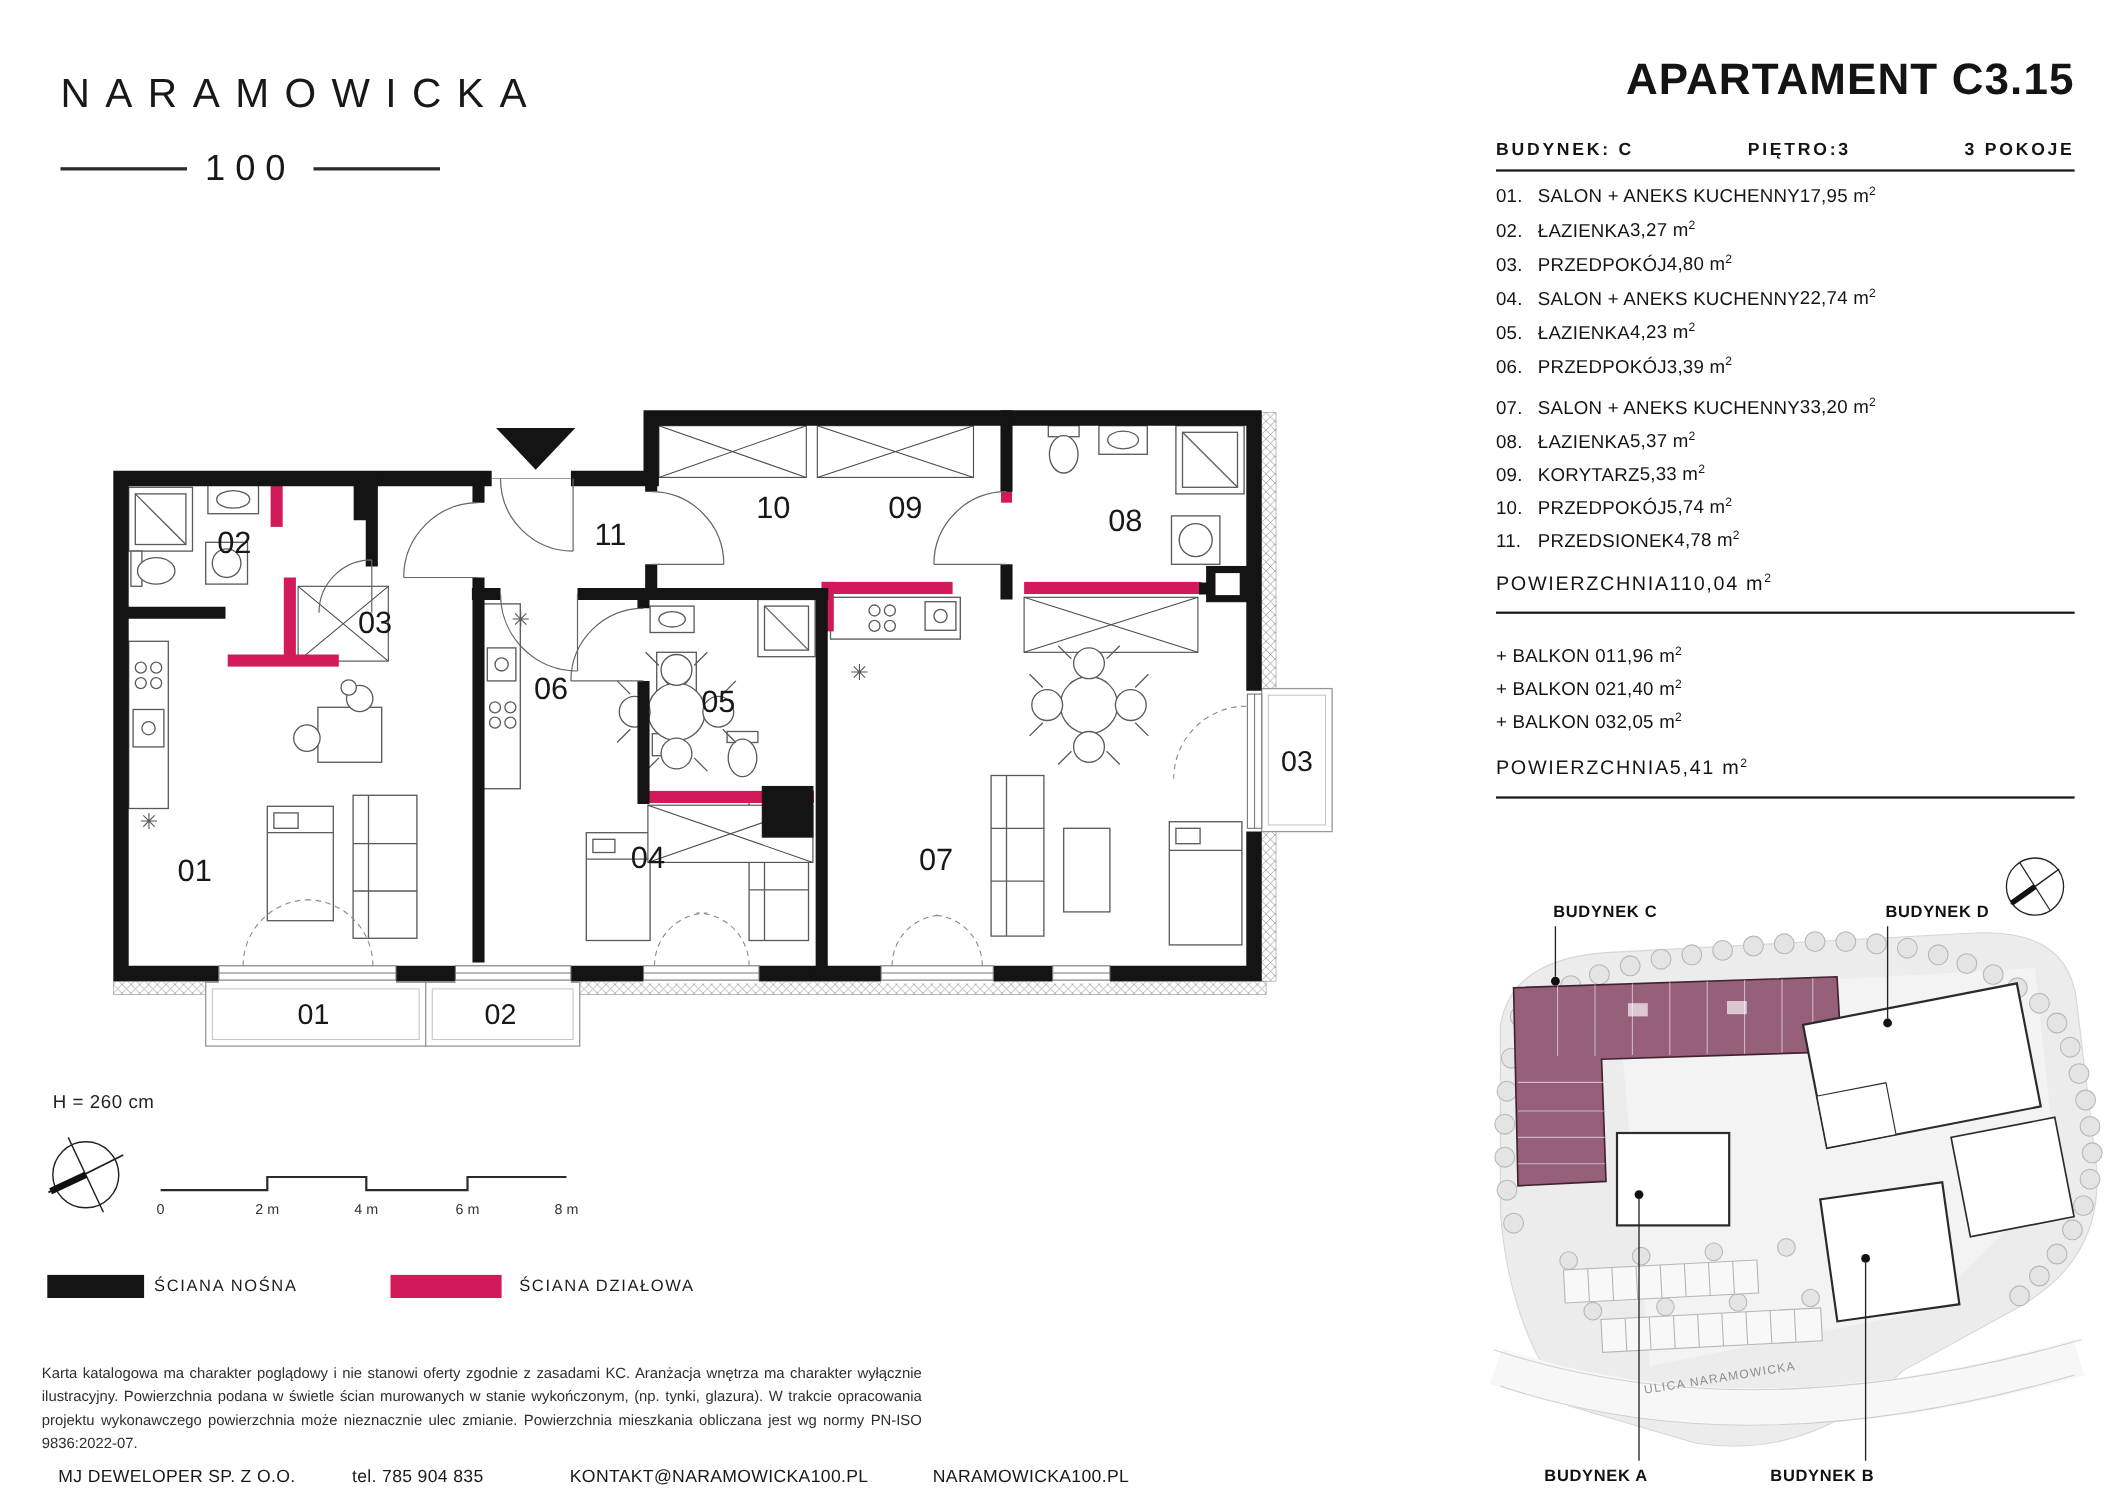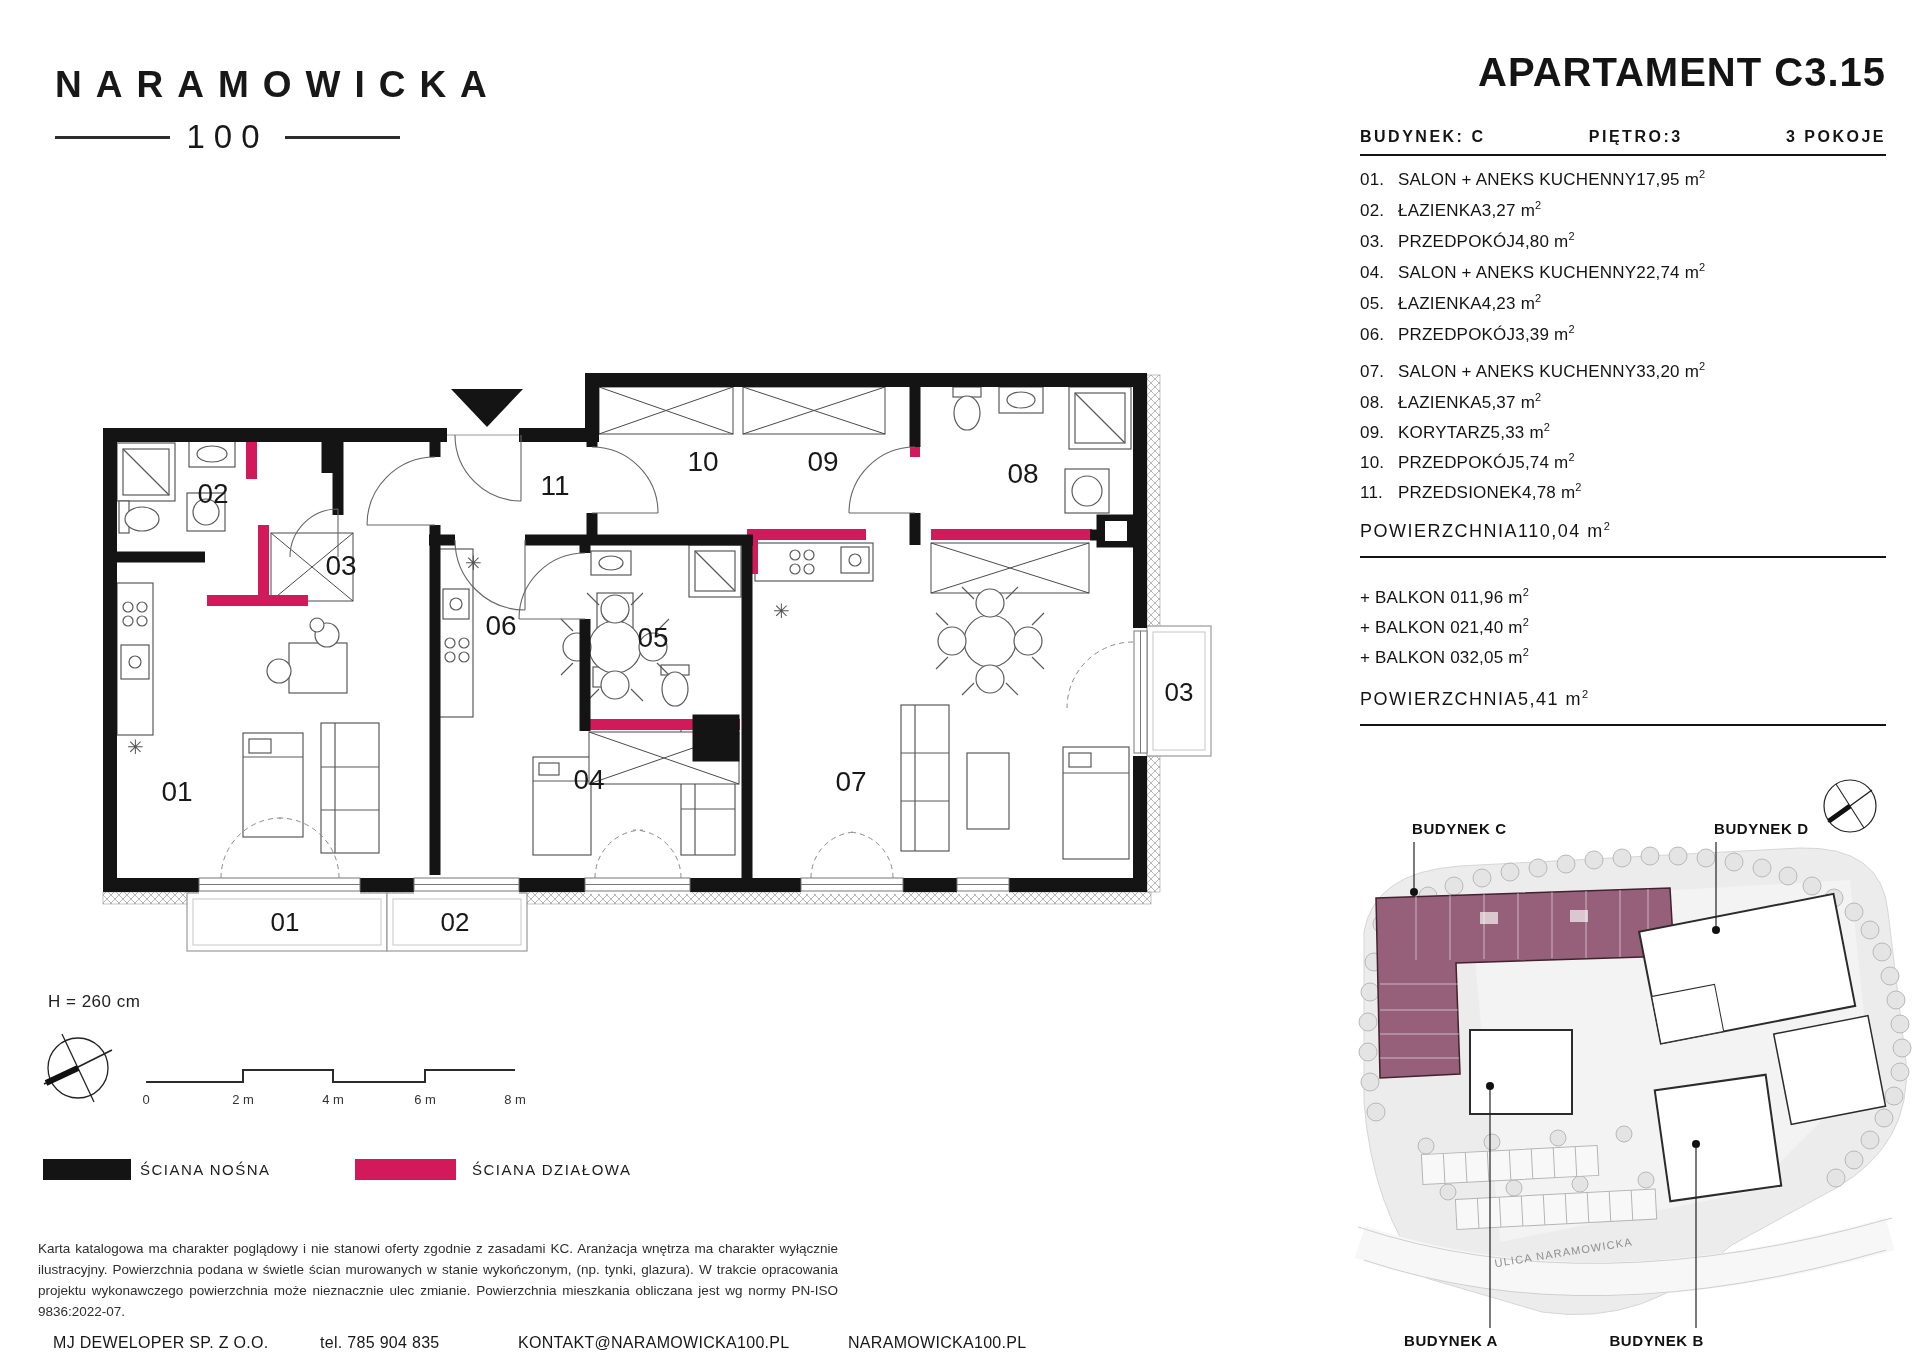--- a/index.html
+++ b/index.html
@@ -1,22 +1,22 @@
 <!DOCTYPE html>
 <html><head>
 <meta charset="utf-8">
 <style>
   html,body{margin:0;padding:0}
   body{width:1920px;height:1358px;position:relative;background:#fff;overflow:hidden;
        font-family:"Liberation Sans","DejaVu Sans",sans-serif;color:#141414}
   .abs{position:absolute}
   
   .logo{left:55px;top:64px;width:345px}
-  .logo-name{font-size:37px;font-weight:700;letter-spacing:14px;color:#181818;white-space:nowrap}
-  .logo-row2{display:flex;align-items:center;gap:16px;margin-top:12px}
+  .logo-name{font-size:37px;font-weight:400;letter-spacing:14px;color:#181818;white-space:nowrap}
+  .logo-row2{display:flex;align-items:center;gap:16px;margin-top:28px}
   .logo-line{flex:1;height:3px;background:#2d2d2d}
   .logo-num{font-size:33px;font-weight:500;letter-spacing:9px;color:#181818}
   
   .panel{left:1360px;top:40px;width:526px;height:700px}
   .apt-title{position:absolute;top:10px;left:0;right:0;text-align:right;
              font-size:40px;font-weight:700;letter-spacing:1px;white-space:nowrap}
   .phead{position:absolute;top:88px;left:0;right:0;display:flex;justify-content:space-between;
          font-size:16px;font-weight:700;letter-spacing:2.5px}
   .rule{position:absolute;left:0;right:0;height:2px;background:#141414}
   .prow{position:absolute;left:0;right:0;display:flex;

